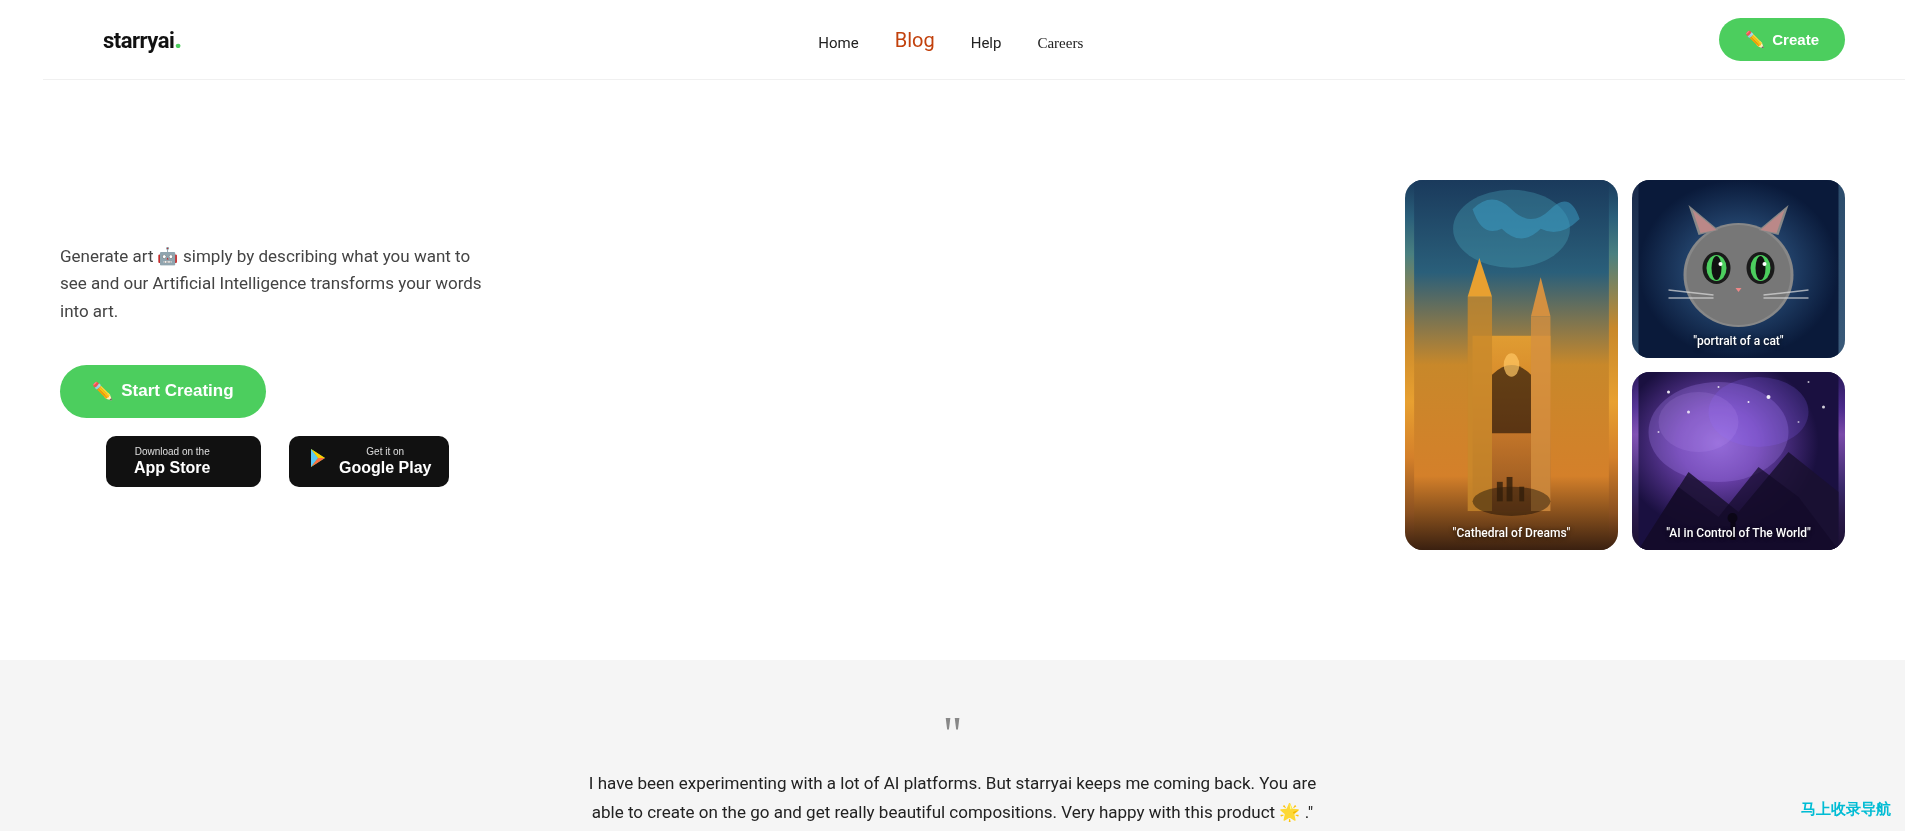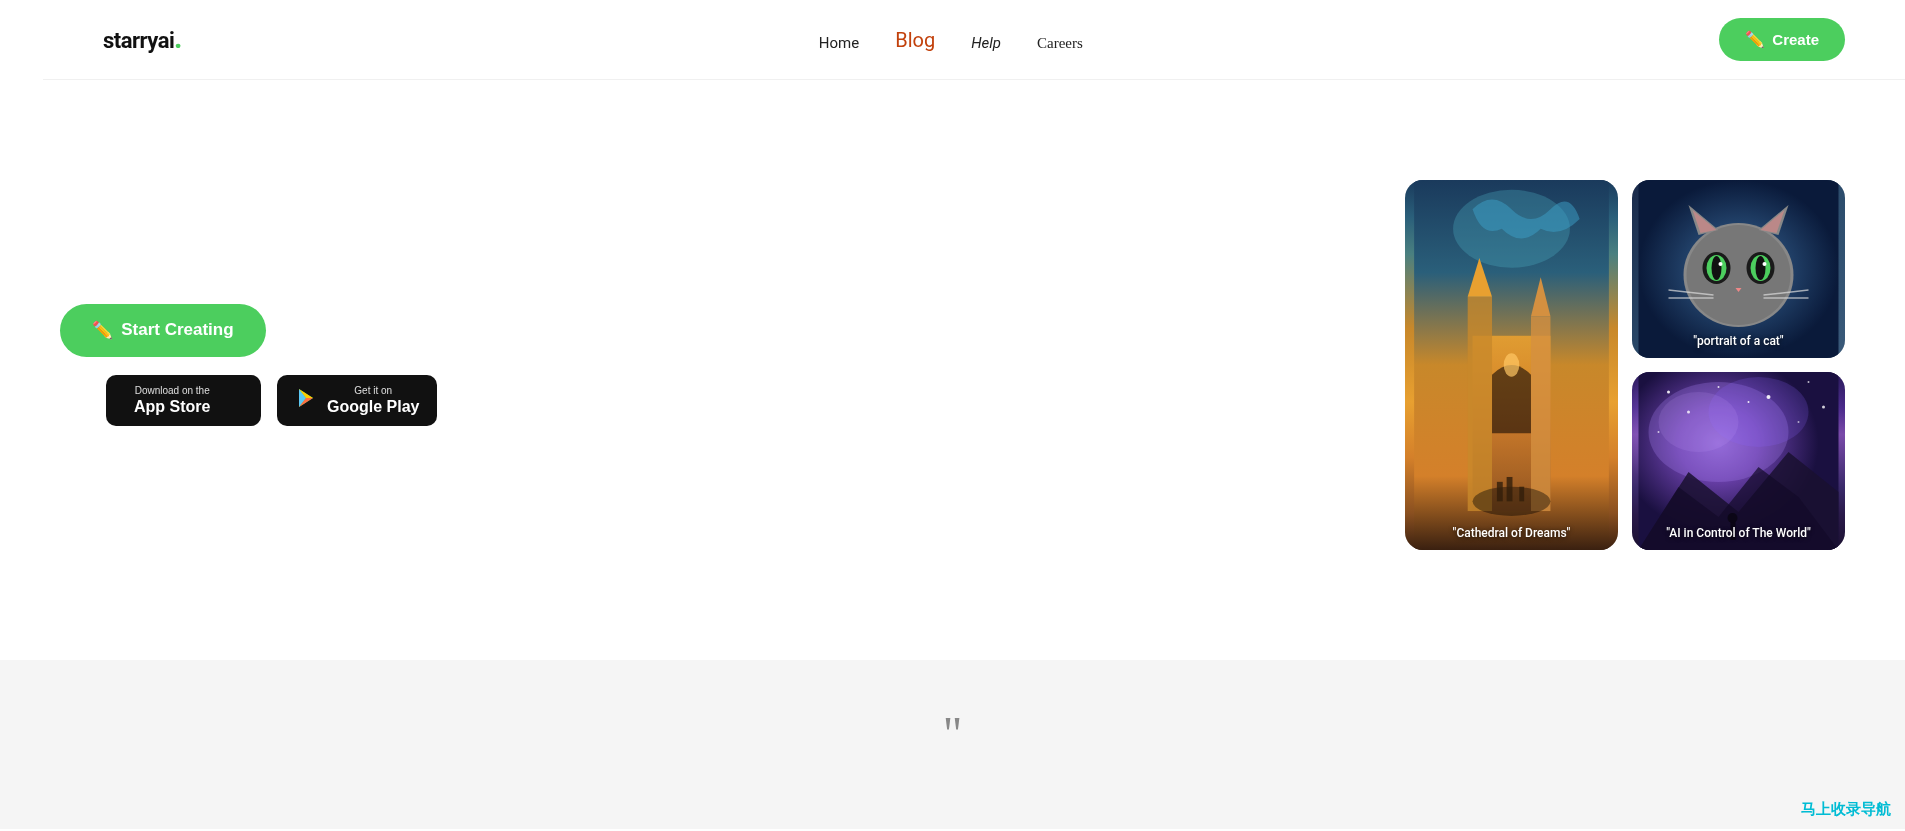--- a/index.html
+++ b/index.html
@@ -70,21 +70,21 @@
       padding: 16px 32px;
       font-size: 17px;
       font-weight: 700;
       cursor: pointer;
       display: flex;
       align-items: center;
       gap: 8px;
     }
     .store-buttons {
       display: flex;
-      gap: 16px;
+      gap: 28px;
       padding-left: 46px;
     }
     .store-btn {
       background: #111;
       color: #fff;
       border: none;
       border-radius: 10px;
       padding: 10px 18px;
       cursor: pointer;
       display: flex;
@@ -232,31 +232,32 @@
 <body>
 
 <nav>
   <div style="display:flex;align-items:baseline;gap:0">
     <span style="font-size:22px;font-weight:700;letter-spacing:-0.5px;color:#111;">starryai</span>
       <span style="color:#4cce5e;font-size:26px;font-weight:900;line-height:1;">.</span>
   </div>
   <div style="display:flex;gap:36px;align-items:flex-end;">
     <a href="#" style="text-decoration:none;color:#222;font-size:15px;">Home</a>
     <a href="#" style="text-decoration:none;color:#c2410c;font-size:20px;">Blog</a>
-    <a href="#" style="text-decoration:none;color:#222;font-size:15px;font-style:italic;">Help</a>
+    <a href="#" style="text-decoration:none;color:#222;font-size:15px;">Help</a>
     <a href="#" style="text-decoration:none;color:#222;font-size:15px;font-family:Liberation Serif, serif;">Careers</a>
   </div>
   <button class="nav-create-btn">
     <span style="font-size:16px;">✏️</span>
     <span>Create</span>
   </button>
 </nav>
 
 <section class="hero">
   <div class="hero-left">
+    <p class="hero-subtitle">Generate art 🤖 simply by describing what you want to see and our Artificial Intelligence transforms your words into art.</p>
     <div class="hero-buttons">
       <button class="btn-start-creating">
         <span>✏️</span>
         <span>Start Creating</span>
       </button>
       <div class="store-buttons">
         <button class="store-btn">
           <span style="font-size:26px;"></span>
           <div class="store-btn-texts">
             <span class="store-btn-text-small">Download on the</span>
@@ -401,16 +402,17 @@
           </svg>
         </div>
         <div class="gallery-caption">"AI in Control of The World"</div>
       </div>
     </div>
   </div>
 </section>
 
 <section class="testimonial-section">
   <div style="font-size:48px;color:#888;font-family:Georgia,serif;line-height:0.8;margin-bottom:16px;">"</div>
+  <p class="testimonial-text">I have been experimenting with a lot of AI platforms. But starryai keeps me coming back. You are able to create on the go and get really beautiful compositions. Very happy with this product 🌟 ."</p>
 
 </section>
 
 <div class="corner-watermark">马上收录导航</div>
 
 </body></html>

